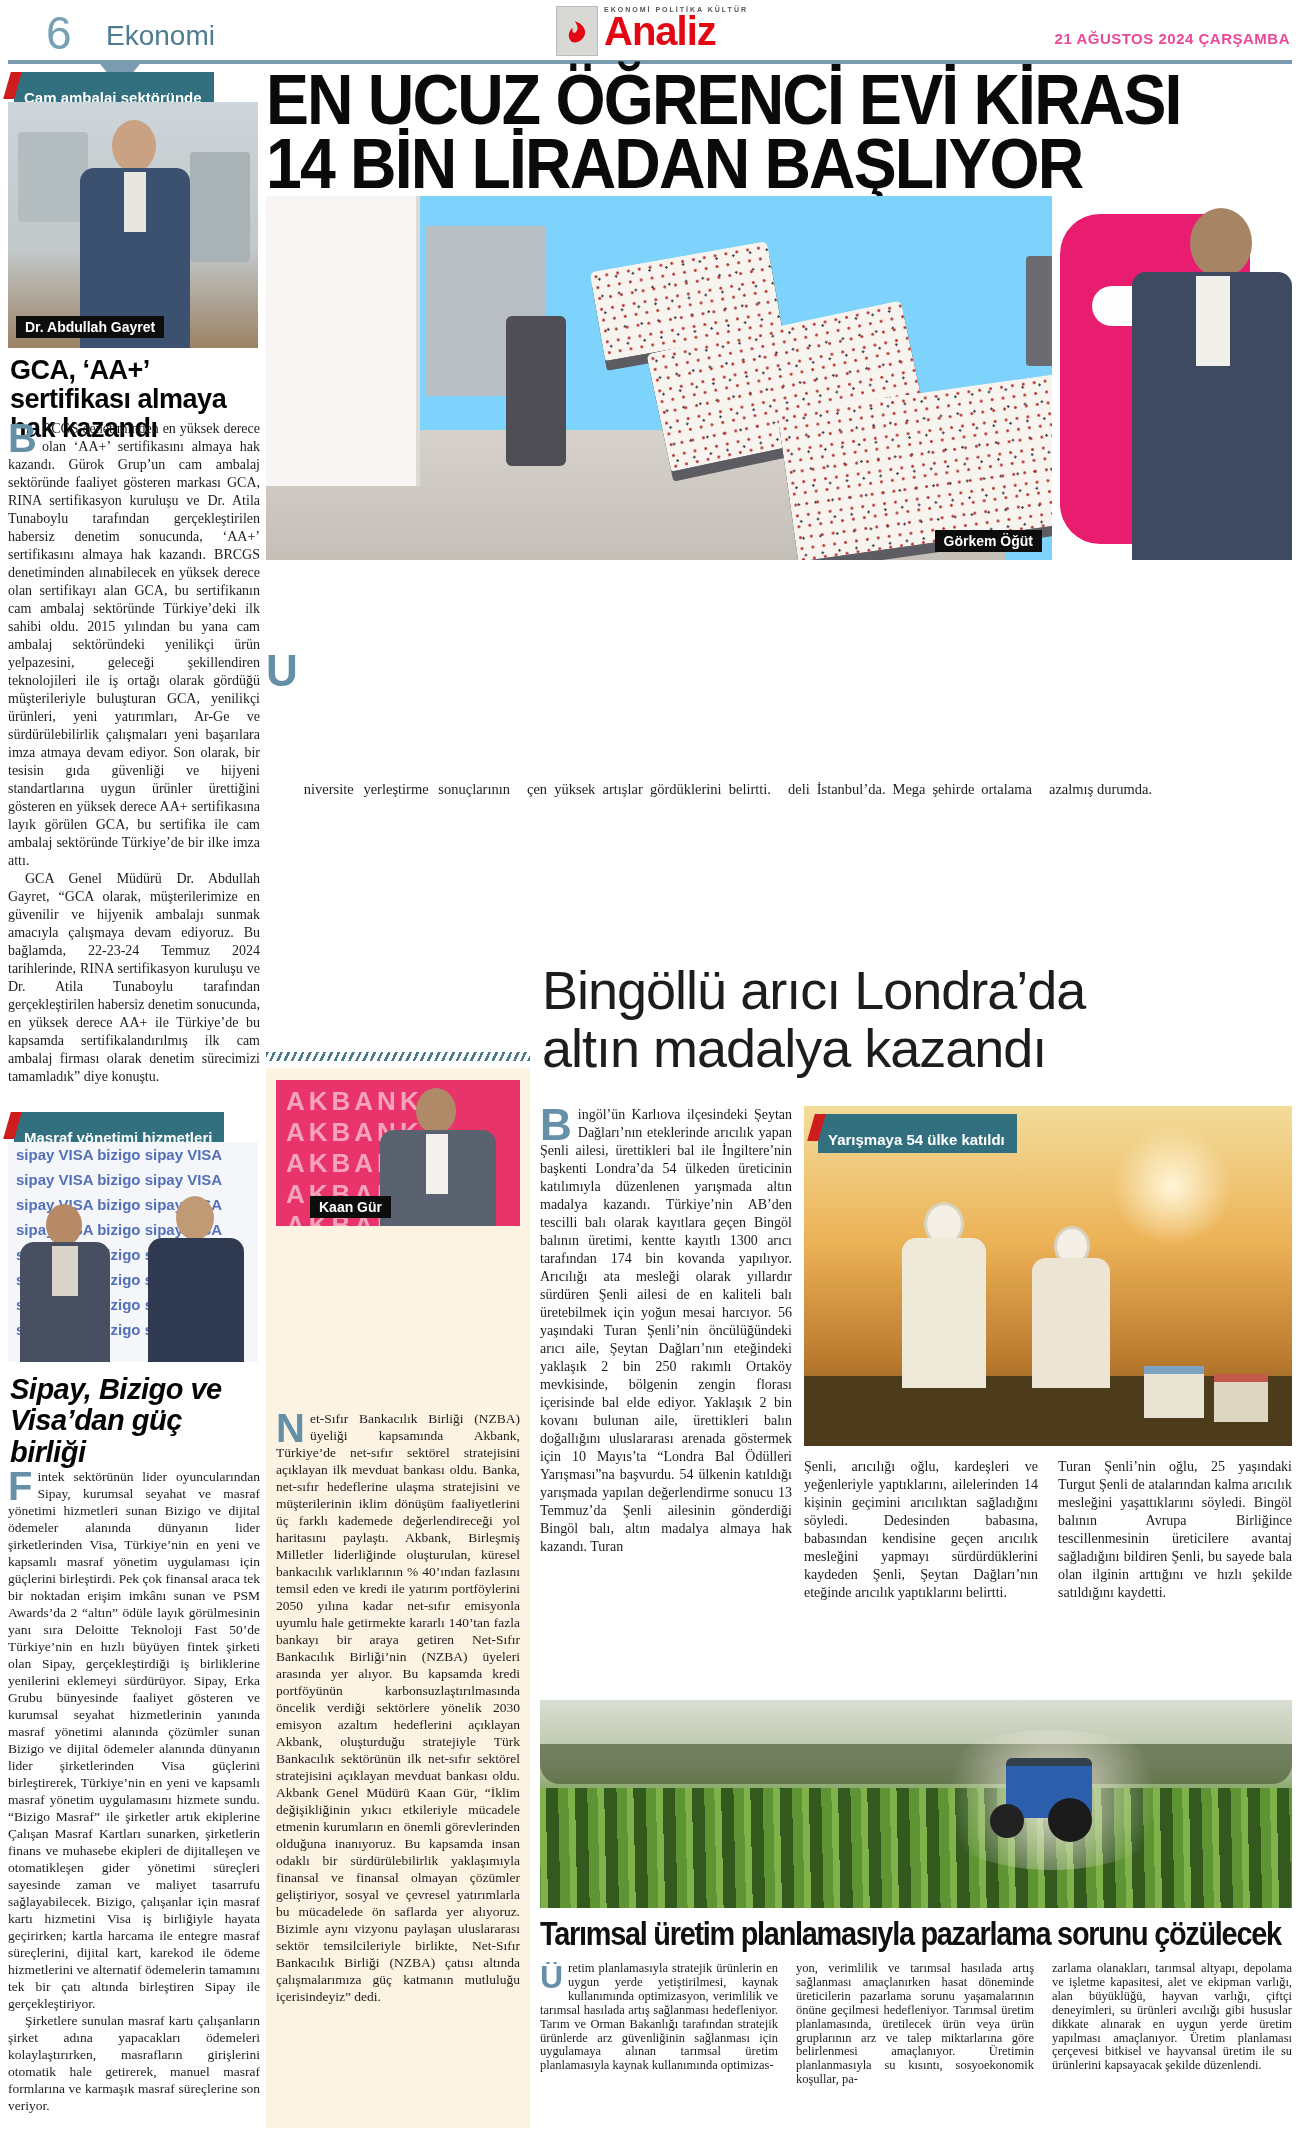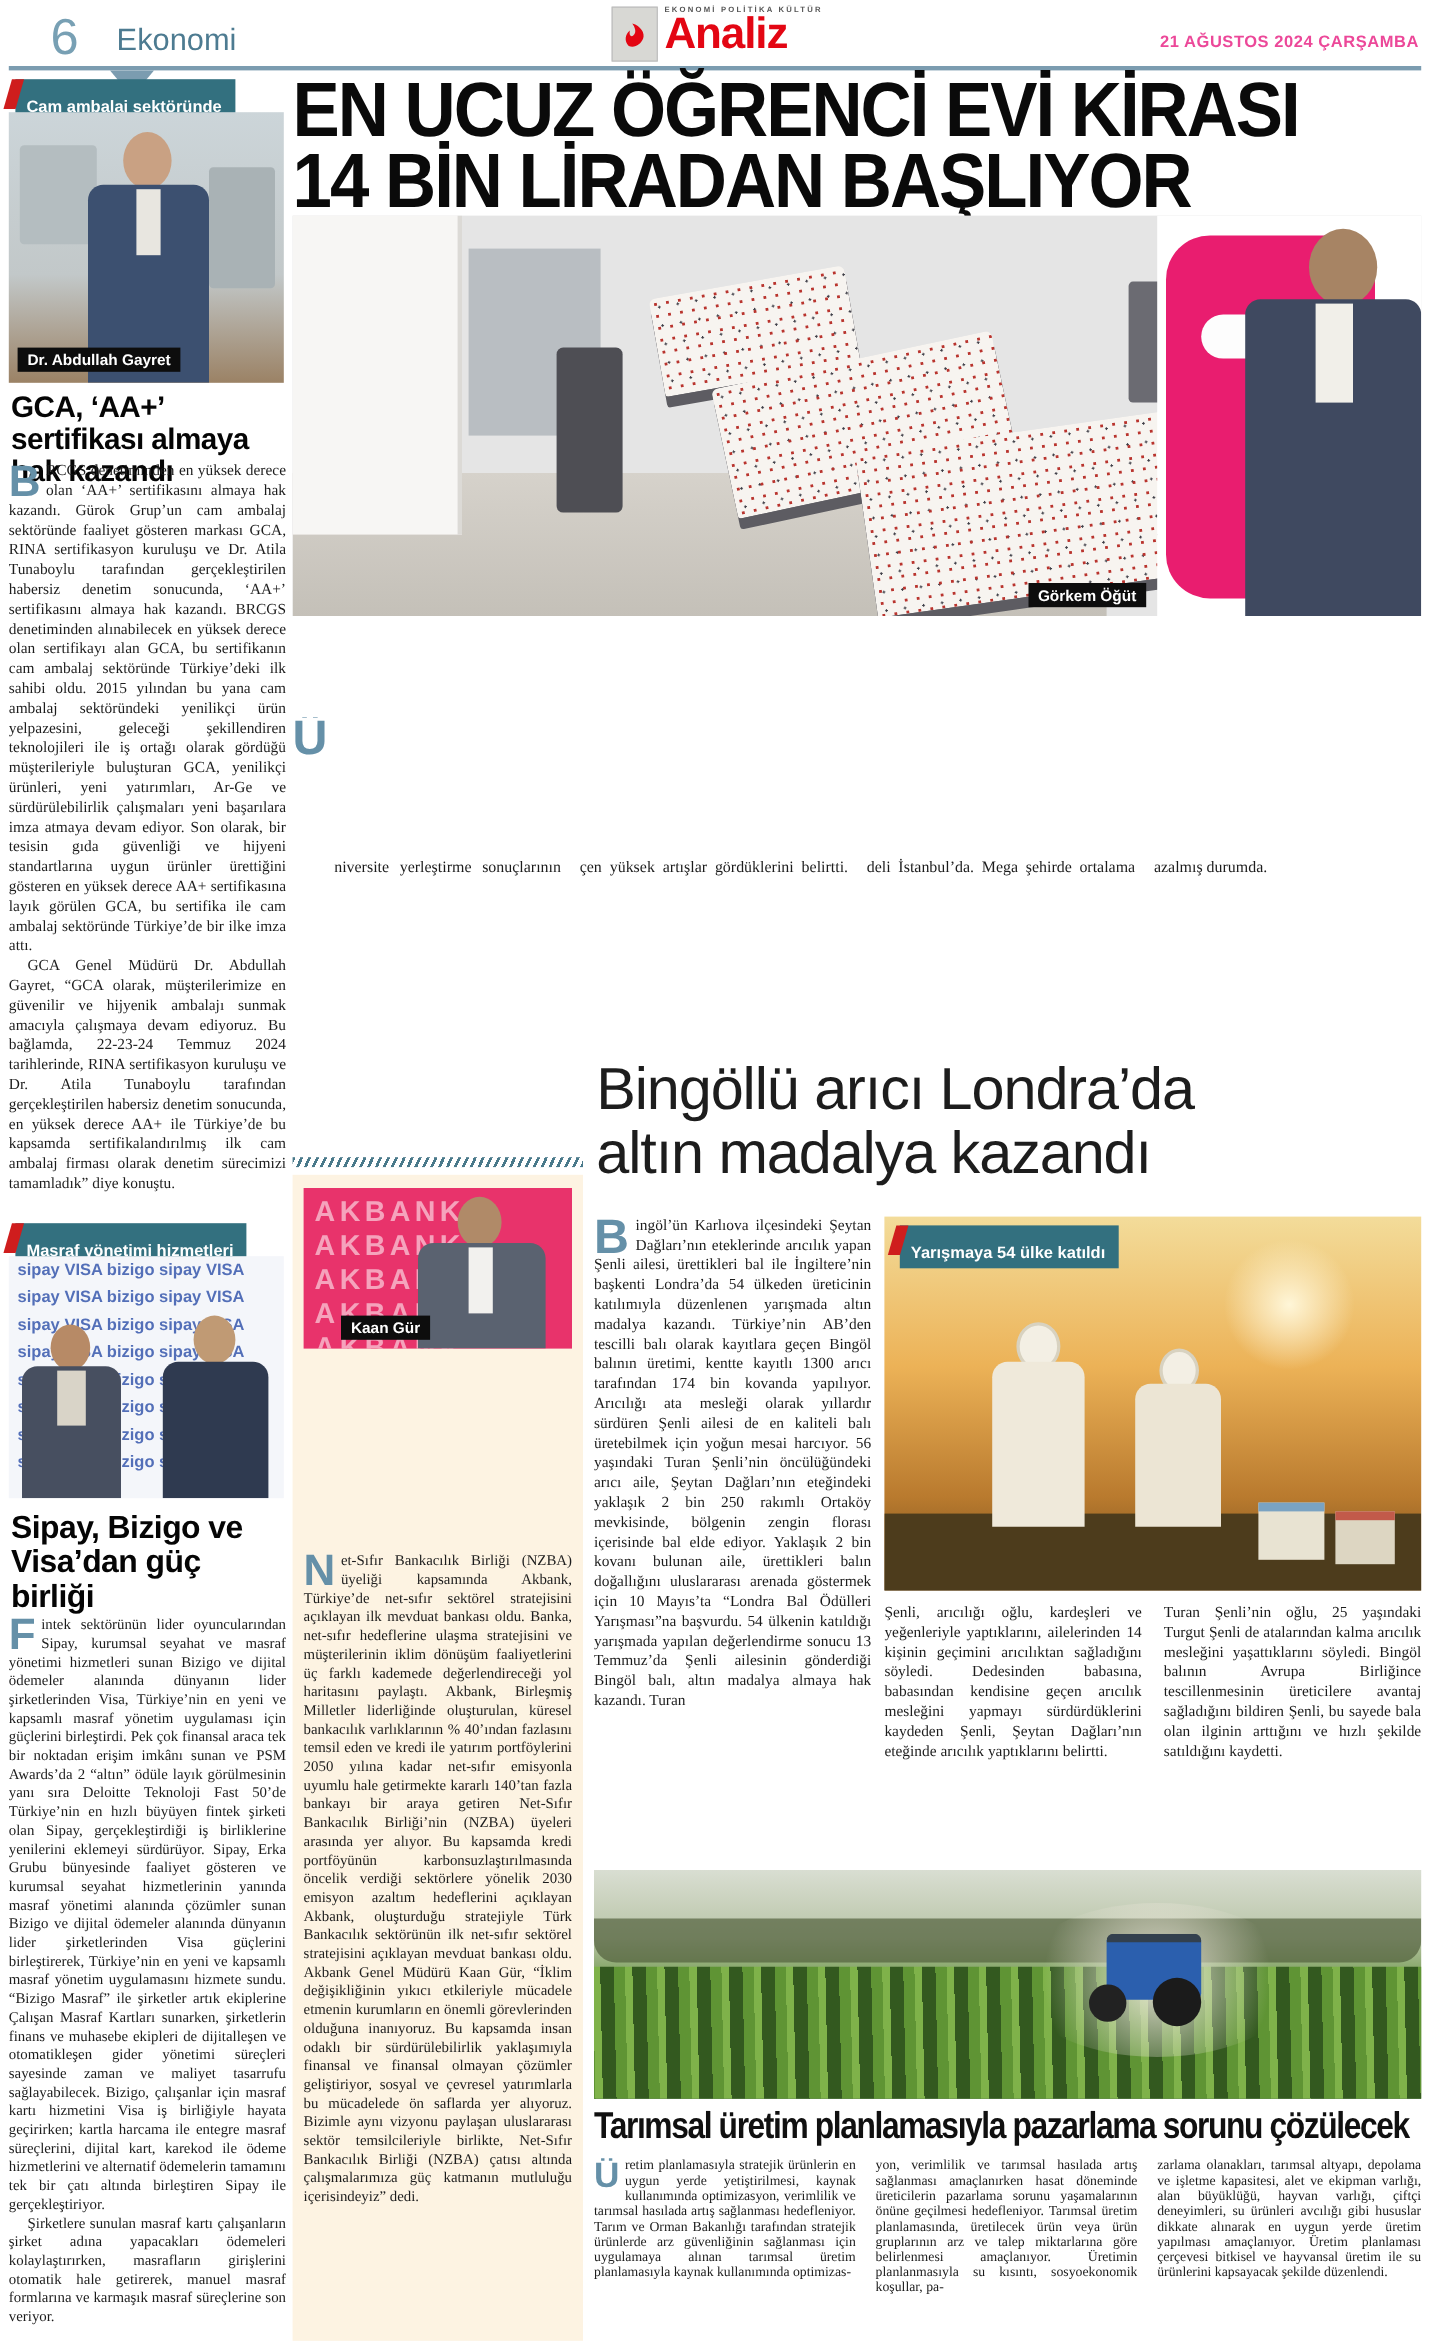--- a/index.html
+++ b/index.html
@@ -122,35 +122,35 @@
       <div class="head" style="left:38px;top:62px;width:36px;height:42px;background:#b78a66;"></div>
       <div class="torso" style="left:12px;top:100px;width:90px;height:120px;background:#474f60;"></div>
       <div class="abs" style="left:44px;top:104px;width:26px;height:50px;background:#d9d4c8;"></div>
     </div>
     <div>
       <div class="head" style="left:168px;top:54px;width:38px;height:44px;background:#c09a74;"></div>
       <div class="torso" style="left:140px;top:96px;width:96px;height:124px;background:#2f3a50;"></div>
     </div>
   </div>
 
-  <div class="abs h2" style="left:10px;top:1374px;width:252px;font-size:29px;">Sipay, Bizigo ve Visa’dan güç birliği</div>
+  <div class="abs h2" style="left:10px;top:1374px;width:252px;font-size:29px;font-style:italic;">Sipay, Bizigo ve Visa’dan güç birliği</div>
 
   <div class="abs bt13" style="left:8px;top:1468px;width:252px;height:660px;">
     <span class="dcap2">F</span><span>intek sektörünün lider oyuncularından Sipay, kurumsal seyahat ve masraf yönetimi hizmetleri sunan Bizigo ve dijital ödemeler alanında dünyanın lider şirketlerinden Visa, Türkiye’nin en yeni ve kapsamlı masraf yönetim uygulaması için güçlerini birleştirdi. Pek çok finansal araca tek bir noktadan erişim imkânı sunan ve PSM Awards’da 2 “altın” ödüle layık görülmesinin yanı sıra Deloitte Teknoloji Fast 50’de Türkiye’nin en hızlı büyüyen fintek şirketi olan Sipay, gerçekleştirdiği iş birliklerine yenilerini eklemeyi sürdürüyor. Sipay, Erka Grubu bünyesinde faaliyet gösteren ve kurumsal seyahat hizmetlerinin yanında masraf yönetimi alanında çözümler sunan Bizigo ve dijital ödemeler alanında dünyanın lider şirketlerinden Visa güçlerini birleştirerek, Türkiye’nin en yeni ve kapsamlı masraf yönetim uygulamasını hizmete sundu. “Bizigo Masraf” ile şirketler artık ekiplerine Çalışan Masraf Kartları sunarken, şirketlerin finans ve muhasebe ekipleri de dijitalleşen ve otomatikleşen gider yönetimi süreçleri sayesinde zaman ve maliyet tasarrufu sağlayabilecek. Bizigo, çalışanlar için masraf kartı hizmetini Visa iş birliğiyle hayata geçirirken; kartla harcama ile entegre masraf süreçlerini, dijital kart, karekod ile ödeme hizmetlerini ve alternatif ödemelerin tamamını tek bir çatı altında birleştiren Sipay ile gerçekleştiriyor.</span>
     <div class="ind">Şirketlere sunulan masraf kartı çalışanların şirket adına yapacakları ödemeleri kolaylaştırırken, masrafların girişlerini otomatik hale getirerek, manuel masraf formlarına ve karmaşık masraf süreçlerine son veriyor.</div>
   </div>
 
   <div class="abs" style="left:266px;top:68px;">
     <span class="mainhead">EN UCUZ ÖĞRENCİ EVİ KİRASI</span>
   </div>
   <div class="abs" style="left:266px;top:132px;">
     <span class="mainhead">14 BİN LİRADAN BAŞLIYOR</span>
   </div>
 
-  <div class="photo" style="left:266px;top:196px;width:1026px;height:364px;background:#e5e5e5;">
+  <div class="photo" style="left:266px;top:196px;width:1026px;height:364px;background:#7dd3fc;">
     <div class="abs" style="left:0;bottom:0;width:740px;height:130px;background:linear-gradient(180deg,#d6d2cb,#c4c0b8);"></div>
     <div class="abs" style="left:0;top:0;width:150px;height:290px;background:#f7f6f4;border-right:4px solid #dcdad6;"></div>
     <div class="abs" style="left:160px;top:30px;width:120px;height:170px;background:#b9bec2;"></div>
     <div class="abs" style="left:240px;top:120px;width:60px;height:150px;background:#4e4e54;border-radius:6px;"></div>
     <div class="bed" style="left:330px;top:60px;width:180px;height:90px;transform:rotate(-10deg);"></div>
     <div class="bed" style="left:390px;top:130px;width:260px;height:120px;transform:rotate(-12deg);"></div>
     <div class="bed" style="left:520px;top:190px;width:380px;height:150px;transform:rotate(-8deg);"></div>
     <div class="abs" style="left:760px;top:60px;width:180px;height:110px;background:#6b6b72;border-radius:4px;"></div>
     <div class="abs" style="left:1006px;top:0;width:20px;height:364px;background:#fff;"></div>
     <div class="abs" style="left:1026px;top:0;width:0;"></div>

